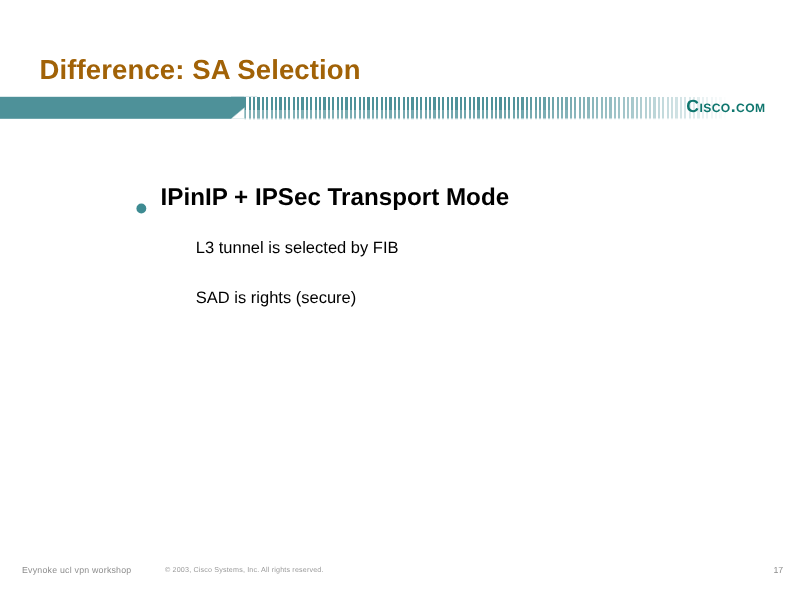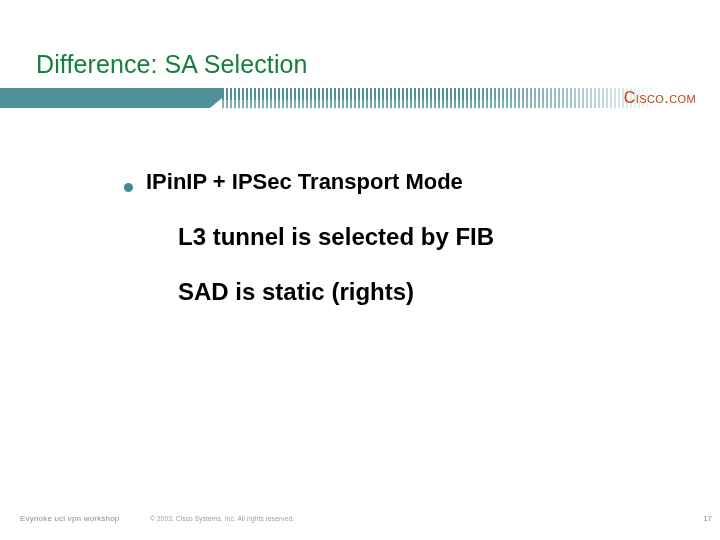--- a/index.html
+++ b/index.html
@@ -15,22 +15,22 @@
     font-family: "Liberation Sans", sans-serif;
     -webkit-font-smoothing: none;
   }
 
   
   .slide-title {
     position: absolute;
     left: 36px;
     top: 50px;
     font-size: 25px;
-    font-weight: normal;
-    color: #15803d;
+    font-weight: bold;
+    color: #a16207;
     letter-spacing: 0.1px;
     white-space: nowrap;
   }
 
   
   .header-band {
     position: absolute;
     left: 0;
     top: 88px;
     width: 720px;
@@ -83,41 +83,40 @@
     -webkit-mask-image: linear-gradient(to right,
         rgba(0,0,0,0.9) 0%, rgba(0,0,0,0.5) 60%, rgba(0,0,0,0) 100%);
     mask-image: linear-gradient(to right,
         rgba(0,0,0,0.9) 0%, rgba(0,0,0,0.5) 60%, rgba(0,0,0,0) 100%);
   }
   .cisco-brand {
     position: absolute;
     right: 24px;
     top: 88px;
     font-size: 16px;
-    font-weight: normal;
-    color: #c2410c;
+    font-weight: bold;
+    color: #0f766e;
     font-variant: small-caps;
     letter-spacing: 0.4px;
     line-height: 20px;
   }
 
   
   .content {
     position: absolute;
     left: 0;
     top: 150px;
     width: 720px;
   }
   .bullet-row {
     position: relative;
     display: flex;
-    align-items: center;
+    align-items: flex-end;
     padding-left: 124px;
     height: 44px;
-    margin-top: 10px;
   }
   .bullet-dot {
     width: 9px;
     height: 9px;
     border-radius: 50%;
     background: #3e8b92;
     margin-top: 11px;
     margin-right: 13px;
     flex: none;
   }
@@ -126,22 +125,22 @@
     font-weight: bold;
     color: #000000;
     line-height: 30px;
     white-space: nowrap;
   }
   .sub-row {
     padding-left: 178px;
     height: 45px;
   }
   .sub-text {
-    font-size: 24px;
-    font-weight: bold;
+    font-size: 15px;
+    font-weight: normal;
     color: #000000;
     line-height: 26px;
     white-space: nowrap;
   }
   .sub-text.accent-red {
     color: #b03347;
     text-shadow: 1.5px 1.5px 0 rgba(176, 51, 71, 0.22);
   }
 
   
@@ -200,21 +199,21 @@
   </div>
 
   <div class="bullet-row sub-row">
     <span class="sub-text">L3 tunnel is selected by FIB</span>
   </div>
 
 
 
 
   <div class="bullet-row sub-row">
-    <span class="sub-text">SAD is static (rights)</span>
+    <span class="sub-text">SAD is rights (secure)</span>
   </div>
 
 </div>
 
 <div class="footer">
   <div class="footer-author">Evynoke ucl vpn workshop</div>
   <div class="footer-copy">© 2003, Cisco Systems, Inc. All rights reserved.</div>
   <div class="footer-page">17</div>
 </div>
 

